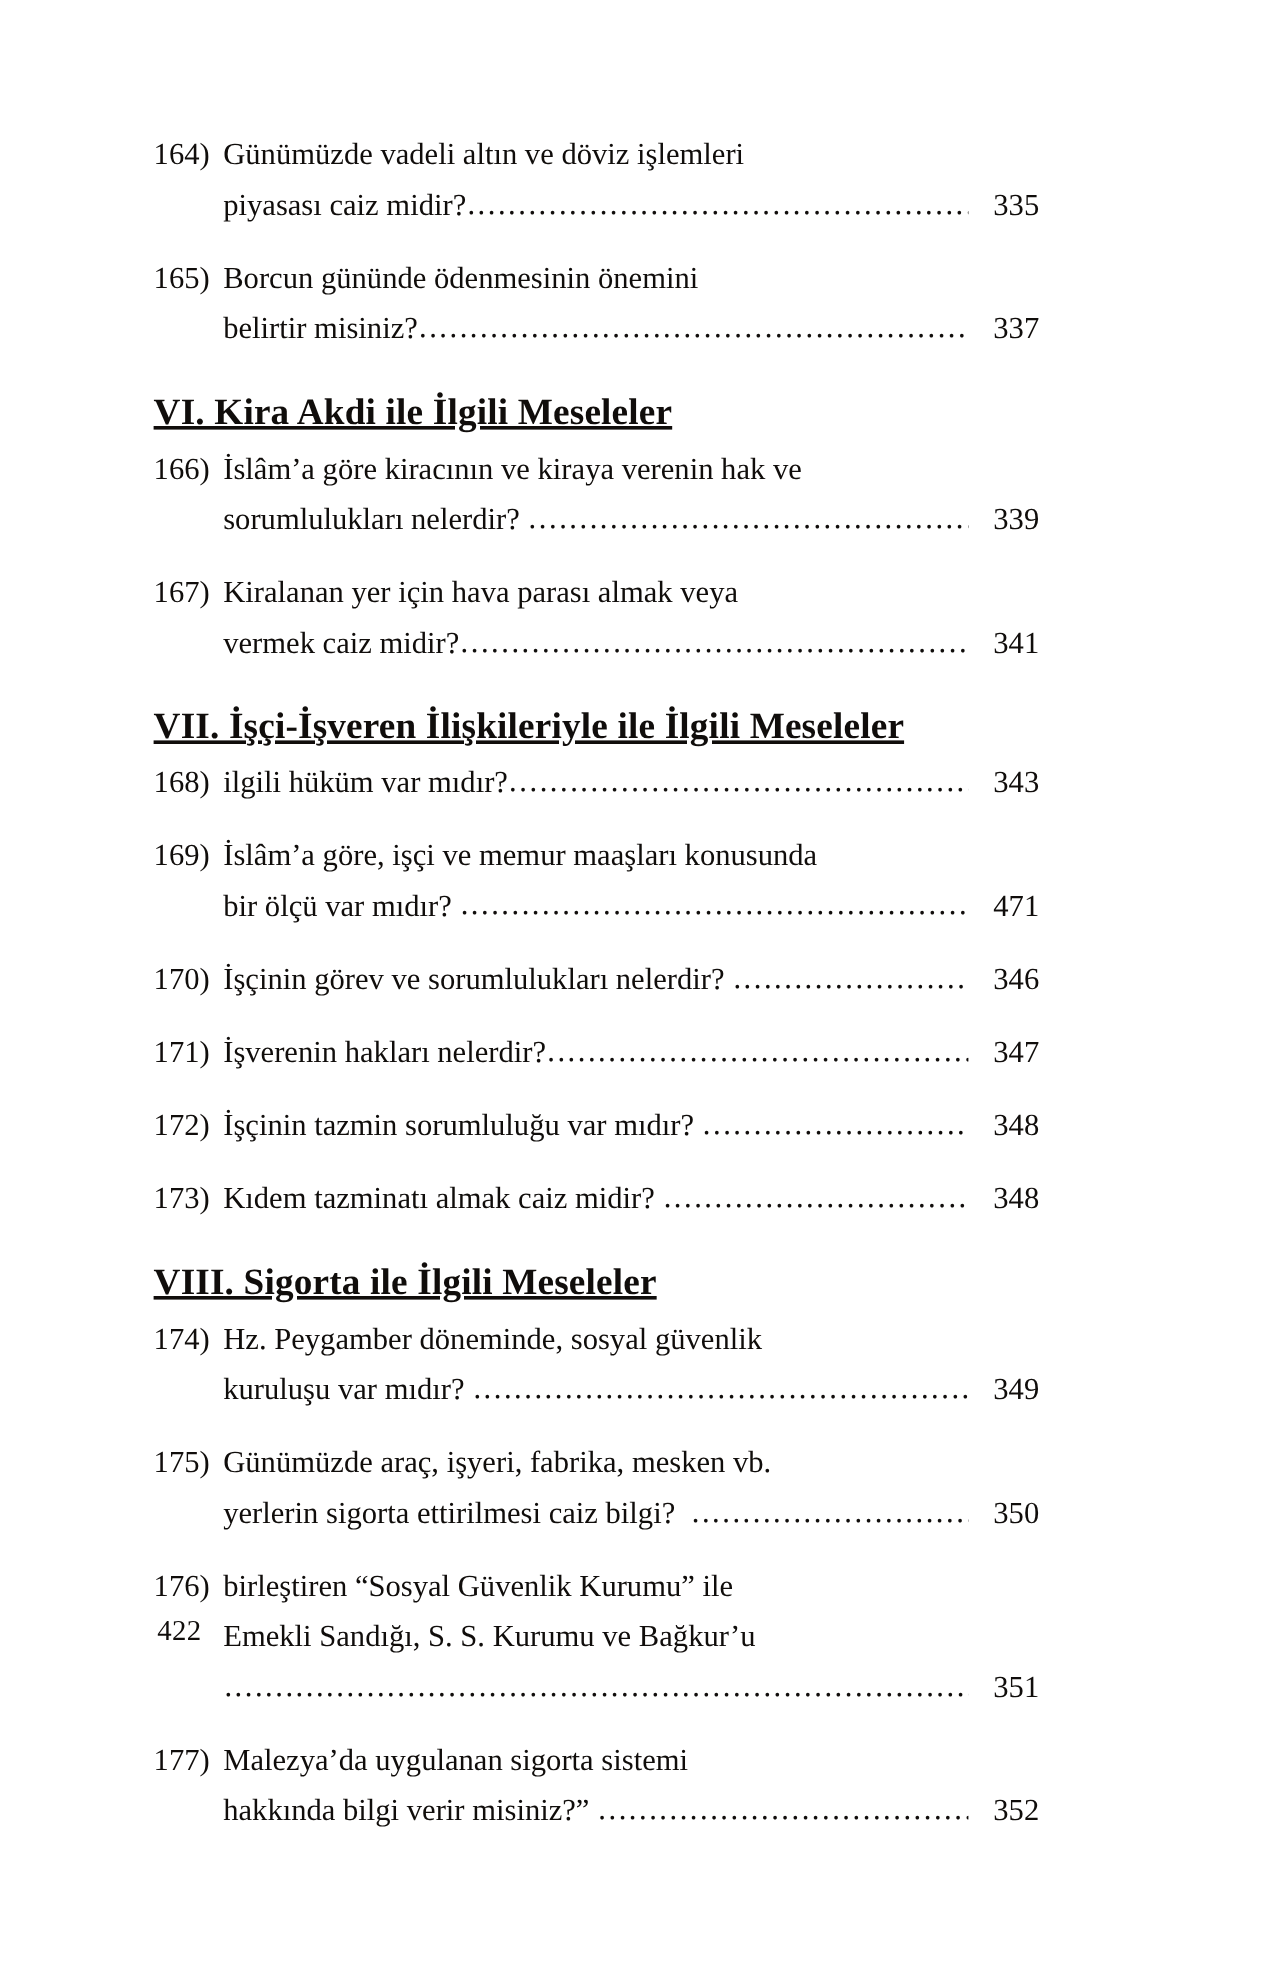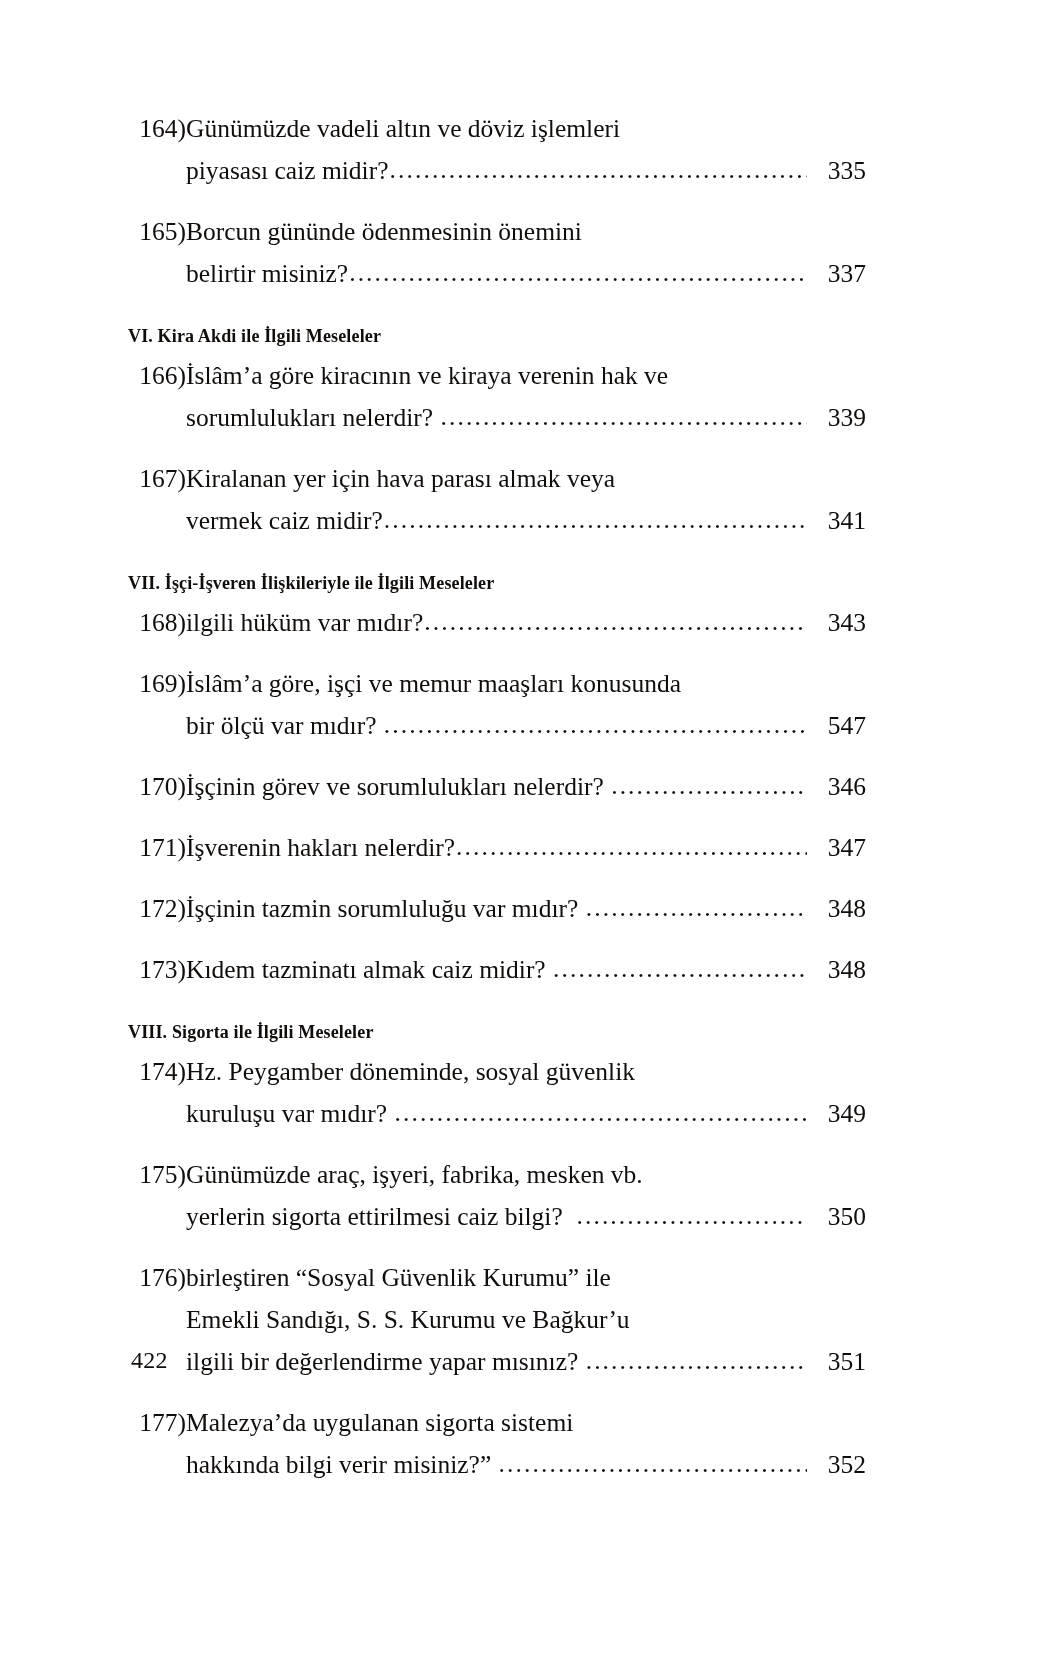--- a/index.html
+++ b/index.html
@@ -22,44 +22,45 @@
   .content {
     position: absolute;
     left: 128px;
     top: 108px;
     width: 738px;
   }
 
   
   .section-heading {
     font-weight: bold;
-    font-size: 18px;
+    font-size: 31px;
     line-height: 1.12;
     letter-spacing: 0.15px;
     margin: 31px 0 9px 0;
     white-space: nowrap;
+    text-decoration: underline;
   }
 
   
   .toc-entry {
     display: block;
     margin: 0 0 19px 0;
     font-size: 25.5px;
     line-height: 42px;
   }
   .toc-entry .entry-body {
     position: relative;
     padding-left: 58px;
   }
   .toc-entry .entry-num {
     position: absolute;
     left: 0;
     top: 0;
     width: 58px;
-    text-align: right;
+    text-align: left;
     white-space: nowrap;
   }
   .entry-line {
     display: block;
     white-space: nowrap;
   }
   
   .entry-line.last {
     display: flex;
     align-items: baseline;
@@ -161,21 +162,21 @@
           </span>
         </div>
       </div>
       <div class="toc-entry">
         <div class="entry-body">
           <span class="entry-num">169)</span>
           <span class="entry-line">İslâm’a göre, işçi ve memur maaşları konusunda</span>
           <span class="entry-line last">
             <span class="entry-text">bir ölçü var mıdır? </span>
             <span class="leader">........................................................................................................................</span>
-            <span class="page-num">547</span>
+            <span class="page-num">471</span>
           </span>
         </div>
       </div>
       <div class="toc-entry">
         <div class="entry-body">
           <span class="entry-num">170)</span>
           <span class="entry-line last">
             <span class="entry-text">İşçinin görev ve sorumlulukları nelerdir? </span>
             <span class="leader">........................................................................................................................</span>
             <span class="page-num">346</span>
@@ -234,21 +235,20 @@
             <span class="page-num">350</span>
           </span>
         </div>
       </div>
       <div class="toc-entry">
         <div class="entry-body">
           <span class="entry-num">176)</span>
           <span class="entry-line">birleştiren “Sosyal Güvenlik Kurumu” ile</span>
           <span class="entry-line">Emekli Sandığı, S. S. Kurumu ve Bağkur’u</span>
           <span class="entry-line last">
-            <span class="entry-text">ilgili bir değerlendirme yapar mısınız? </span>
             <span class="leader">........................................................................................................................</span>
             <span class="page-num">351</span>
           </span>
         </div>
       </div>
       <div class="toc-entry">
         <div class="entry-body">
           <span class="entry-num">177)</span>
           <span class="entry-line">Malezya’da uygulanan sigorta sistemi</span>
           <span class="entry-line last">

